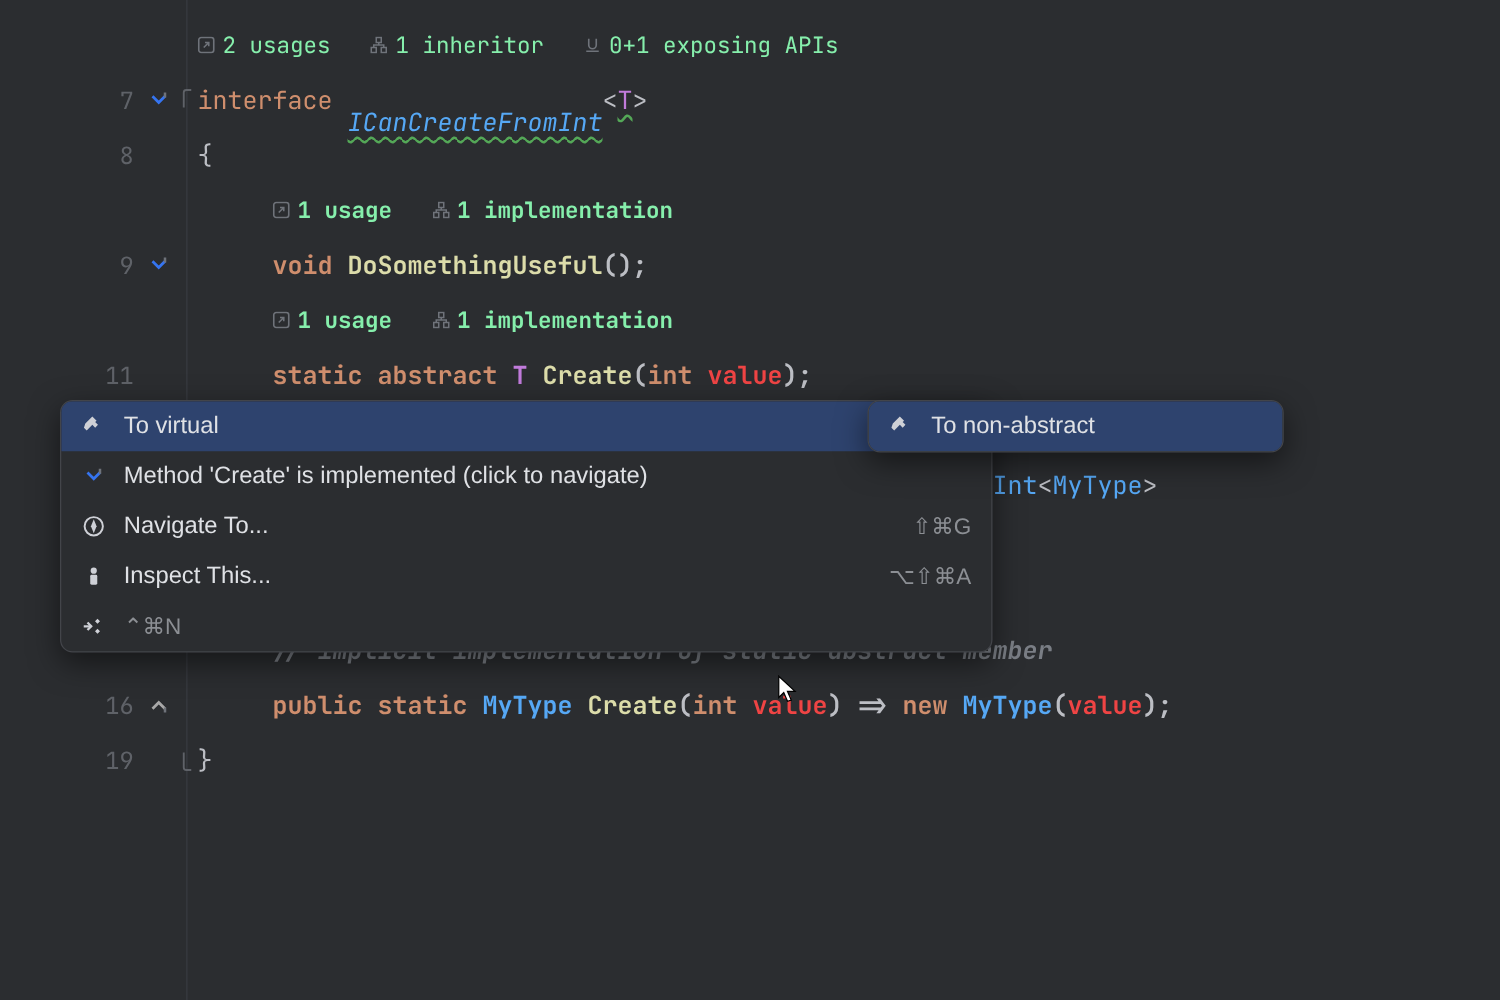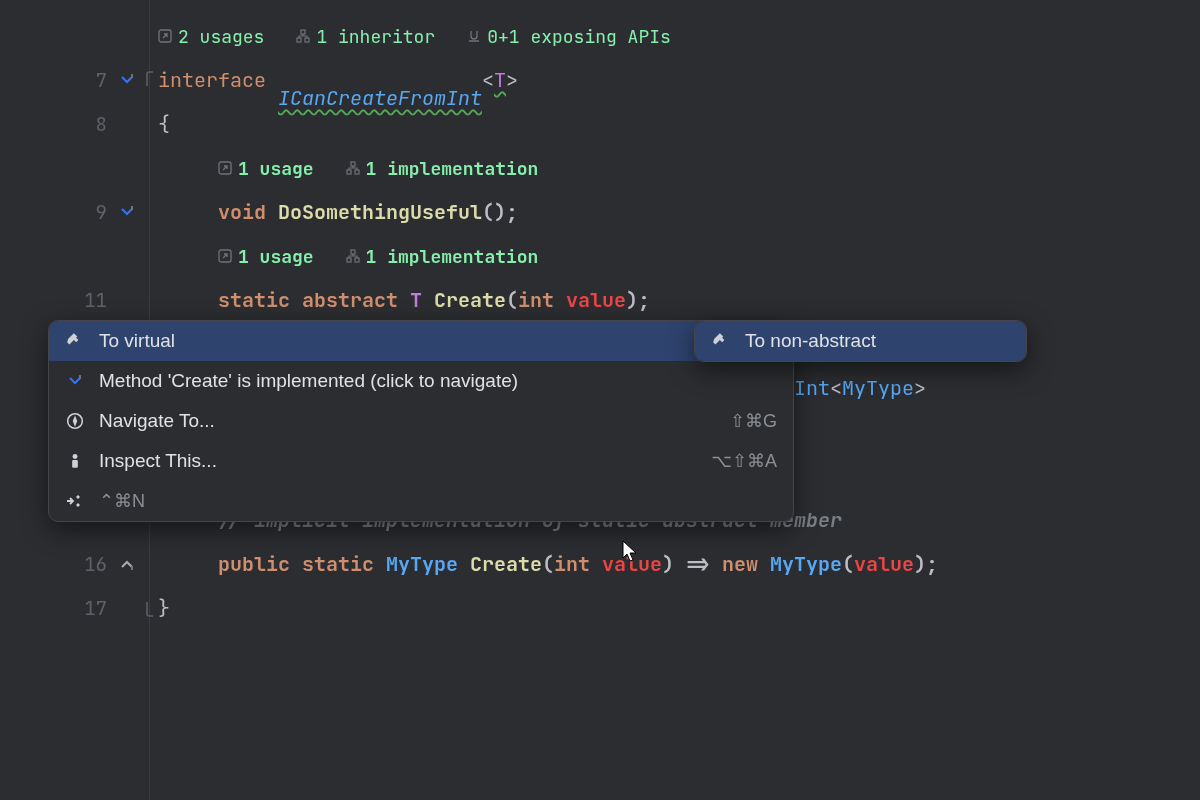--- a/index.html
+++ b/index.html
@@ -163,21 +163,21 @@
     <div class="gutter-row">
       <span>16</span>
       <span class="gutter-icon">
         <svg width="16" height="16" viewBox="0 0 16 16">
             <path d="M3 11 L8 6 L13 11" fill="none" stroke="#A8A8A8" stroke-width="2.2"></path>
             <rect x="12" y="10" width="2" height="4" fill="#6F737A"></rect>
           </svg>
       </span>
     </div>
     <div class="gutter-row">
-      <span>17</span>
+      <span>19</span>
       <span class="gutter-icon" style="width:16px"></span>
     </div>
   </div>
 
   <div class="code">
 
     <div class="hint-row indent1">
       <span class="hint-item">
         <svg width="14" height="14" viewBox="0 0 14 14">
             <rect x="1" y="1" width="12" height="12" fill="none" stroke="#6F737A" stroke-width="1.3" rx="2"></rect>

